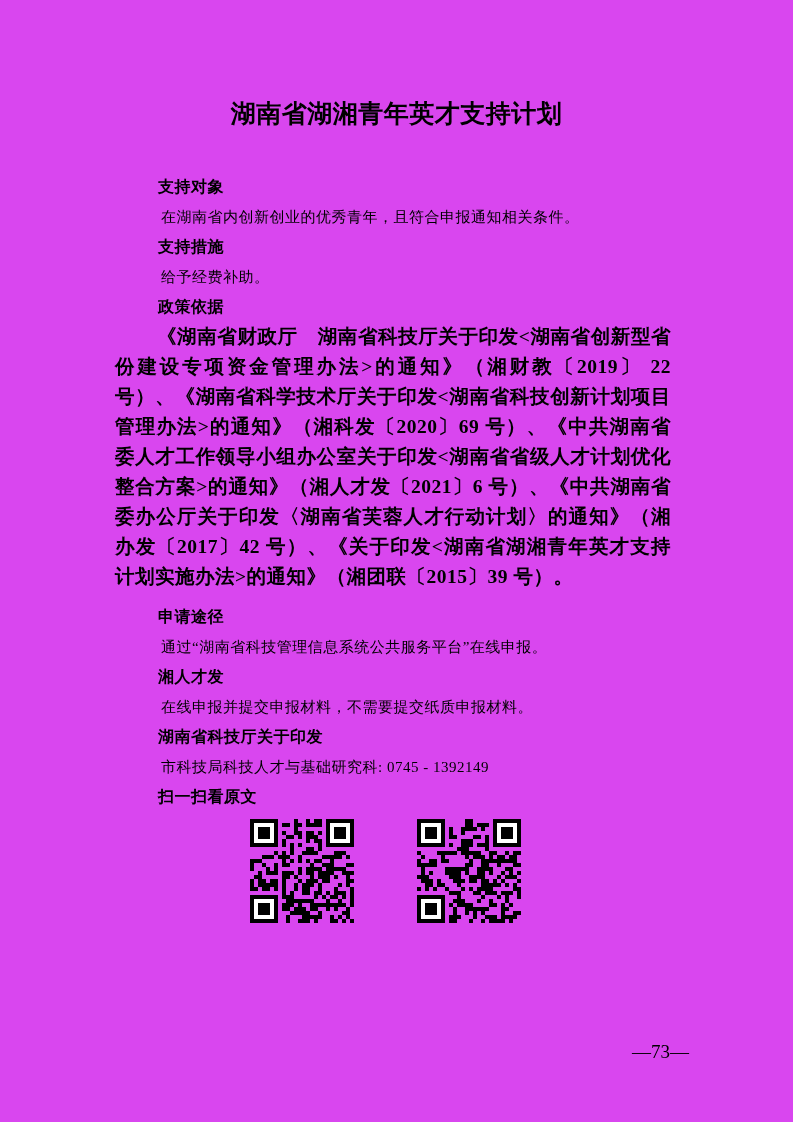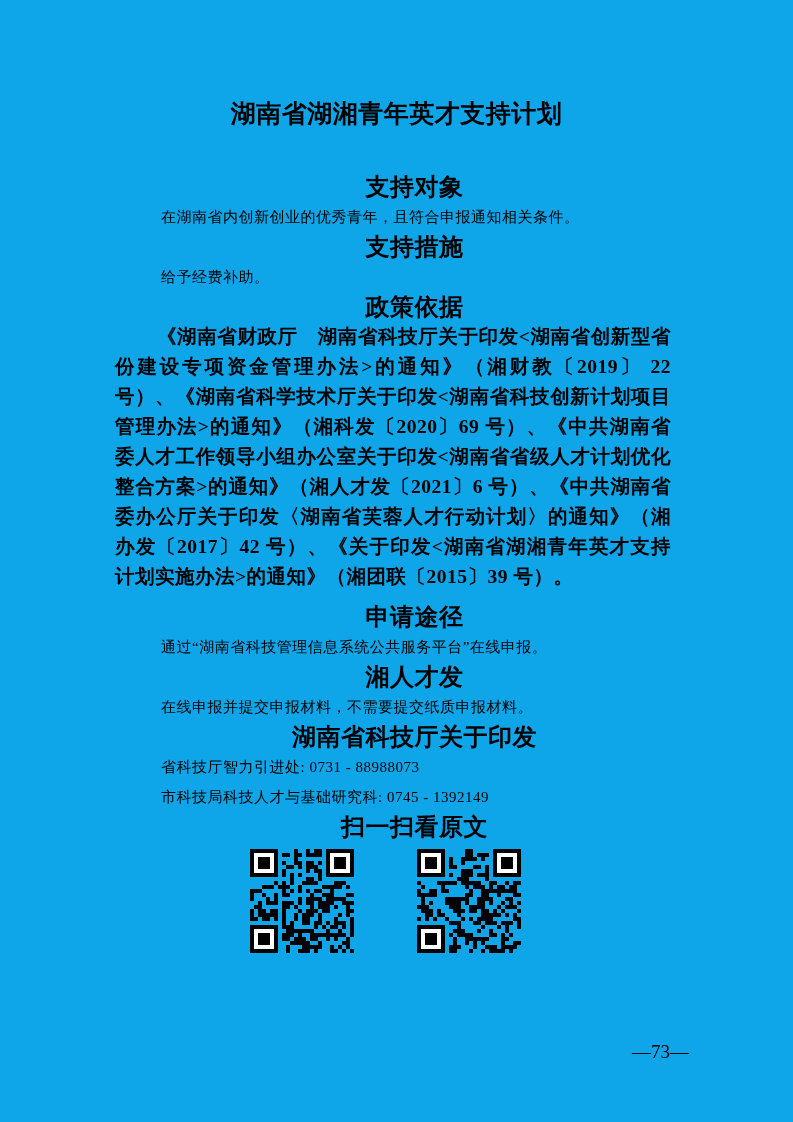--- a/index.html
+++ b/index.html
@@ -6,21 +6,21 @@
   body {
     width: 793px; height: 1122px;
     background: #ffffff;
     position: relative;
     color: #000;
     font-family: "Liberation Serif", "DejaVu Serif", serif;
     overflow: hidden;
   }
   .page {
     position: absolute; inset: 0;
-    background: #0ea5e9;
+    background: #d946ef;
     padding-left: 39px;
   }
   .doc-title {
     position: absolute;
     top: 98px; left: 0;
     width: 793px;
     margin: 0;
     text-align: center;
     font-size: 25px;
     font-weight: bold;
@@ -29,25 +29,24 @@
     line-height: 32px;
   }
   .content {
     position: absolute;
     left: 115px; top: 172px;
     width: 556px;
   }
   .sec-heading {
     font-family: "Liberation Sans", "DejaVu Sans", sans-serif;
     font-weight: bold;
-    font-size: 24px;
+    font-size: 16px;
     line-height: 30px;
     padding-left: 43px;
     letter-spacing: 0.5px;
-    text-align: center;
   }
   .body-line {
     font-size: 15px;
     line-height: 30px;
     padding-left: 46px;
     letter-spacing: 0.5px;
   }
   .para {
     font-size: 19.5px;
     line-height: 30px;
@@ -95,21 +94,20 @@
     <div class="sec-heading">政策依据</div>
     <div class="para">《湖南省财政厅　湖南省科技厅关于印发&lt;湖南省创新型省份建设专项资金管理办法&gt;的通知》（湘财教〔2019〕 22 号）、《湖南省科学技术厅关于印发&lt;湖南省科技创新计划项目管理办法&gt;的通知》（湘科发〔2020〕69 号）、《中共湖南省委人才工作领导小组办公室关于印发&lt;湖南省省级人才计划优化整合方案&gt;的通知》（湘人才发〔2021〕6 号）、《中共湖南省委办公厅关于印发〈湖南省芙蓉人才行动计划〉的通知》（湘办发〔2017〕42 号）、《关于印发&lt;湖南省湖湘青年英才支持计划实施办法&gt;的通知》（湘团联〔2015〕39 号）。</div>
 
     <div class="sec-heading gap-before">申请途径</div>
     <div class="body-line">通过“湖南省科技管理信息系统公共服务平台”在线申报。</div>
 
     <div class="sec-heading">湘人才发</div>
     <div class="body-line">在线申报并提交申报材料，不需要提交纸质申报材料。</div>
 
     <div class="sec-heading">湖南省科技厅关于印发</div>
-    <div class="body-line">省科技厅智力引进处: 0731 - 88988073</div>
     <div class="body-line">市科技局科技人才与基础研究科: 0745 - 1392149</div>
 
     <div class="sec-heading">扫一扫看原文</div>
 
     <div class="qr-row">
       <svg class="qr" id="qr-left" viewBox="0 0 104 104">
           <rect x="44" y="0" width="4" height="4" fill="#000"></rect>
           <rect x="56" y="0" width="4" height="4" fill="#000"></rect>
           <rect x="64" y="0" width="4" height="4" fill="#000"></rect>
           <rect x="68" y="0" width="4" height="4" fill="#000"></rect>

